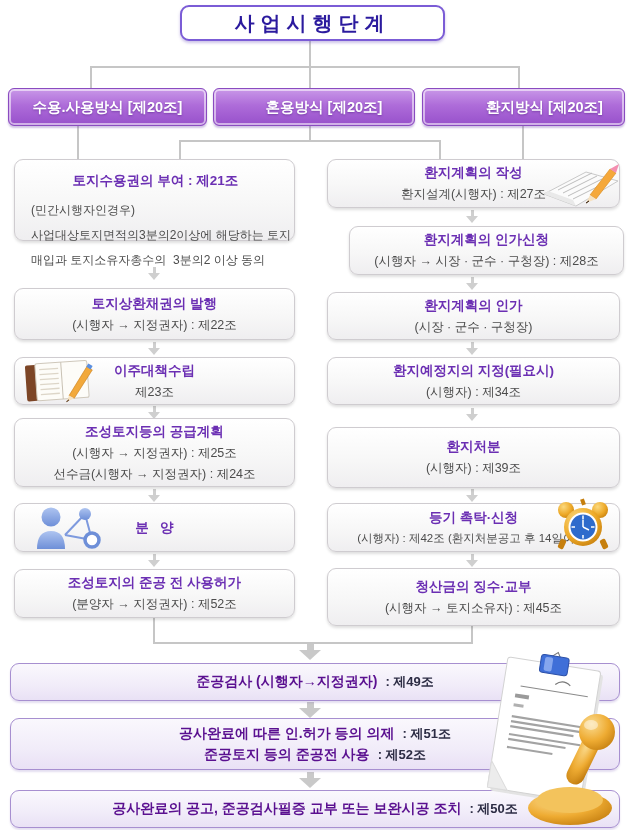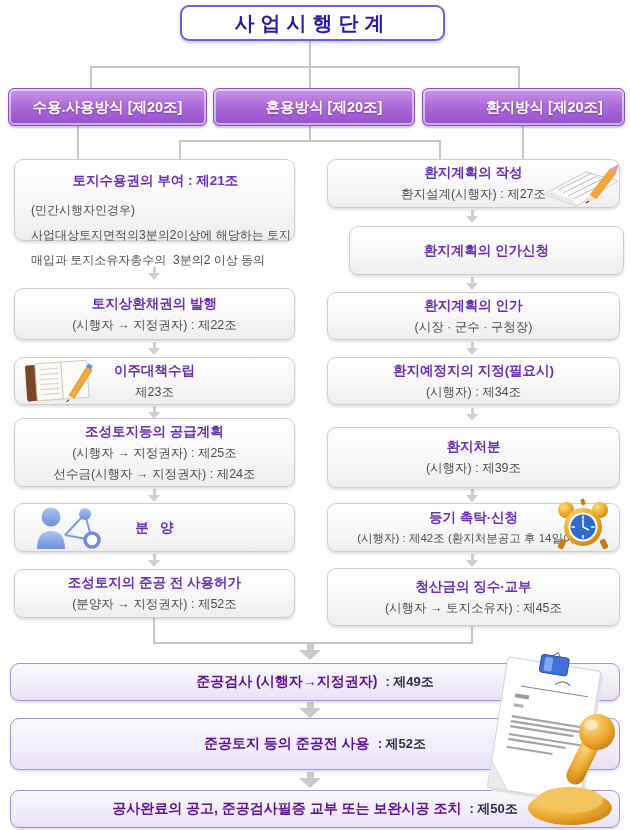--- a/index.html
+++ b/index.html
@@ -180,20 +180,21 @@
     <div class="b">(분양자 → 지정권자) : 제52조</div>
   </div>
 
   <div class="box" style="left:327px;top:159px;width:293px;height:49px;">
     <div class="t">환지계획의 작성</div>
     <div class="b">환지설계(시행자) : 제27조</div>
   </div>
 
   <div class="box" style="left:341px;top:226px;width:275px;height:49px;margin-left:8px;">
     <div class="t">환지계획의 인가신청</div>
+    <div class="b">(시행자 → 시장 · 군수 · 구청장) : 제28조</div>
   </div>
 
   <div class="box" style="left:327px;top:292px;width:293px;height:48px;">
     <div class="t">환지계획의 인가</div>
     <div class="b">(시장 · 군수 · 구청장)</div>
   </div>
 
   <div class="box" style="left:327px;top:357px;width:293px;height:48px;">
     <div class="t">환지예정지의 지정(필요시)</div>
     <div class="b">(시행자) : 제34조</div>
@@ -215,20 +216,24 @@
   </div>
 
   <div class="bottomBox" style="top:663px;height:38px;">
     <div class="bline">
       <span class="bmain">준공검사 (시행자→지정권자)</span>
       <span class="bref">: 제49조</span>
     </div>
   </div>
 
   <div class="bottomBox" style="top:718px;height:52px;">
+    <div class="bline">
+      <span class="bmain">공사완료에 따른 인.허가 등의 의제</span>
+      <span class="bref">: 제51조</span>
+    </div>
     <div class="bline">
       <span class="bmain">준공토지 등의 준공전 사용</span>
       <span class="bref">: 제52조</span>
     </div>
   </div>
 
   <div class="bottomBox" style="top:790px;height:38px;">
     <div class="bline">
       <span class="bmain">공사완료의 공고, 준공검사필증 교부 또는 보완시공 조치</span>
       <span class="bref">: 제50조</span>

